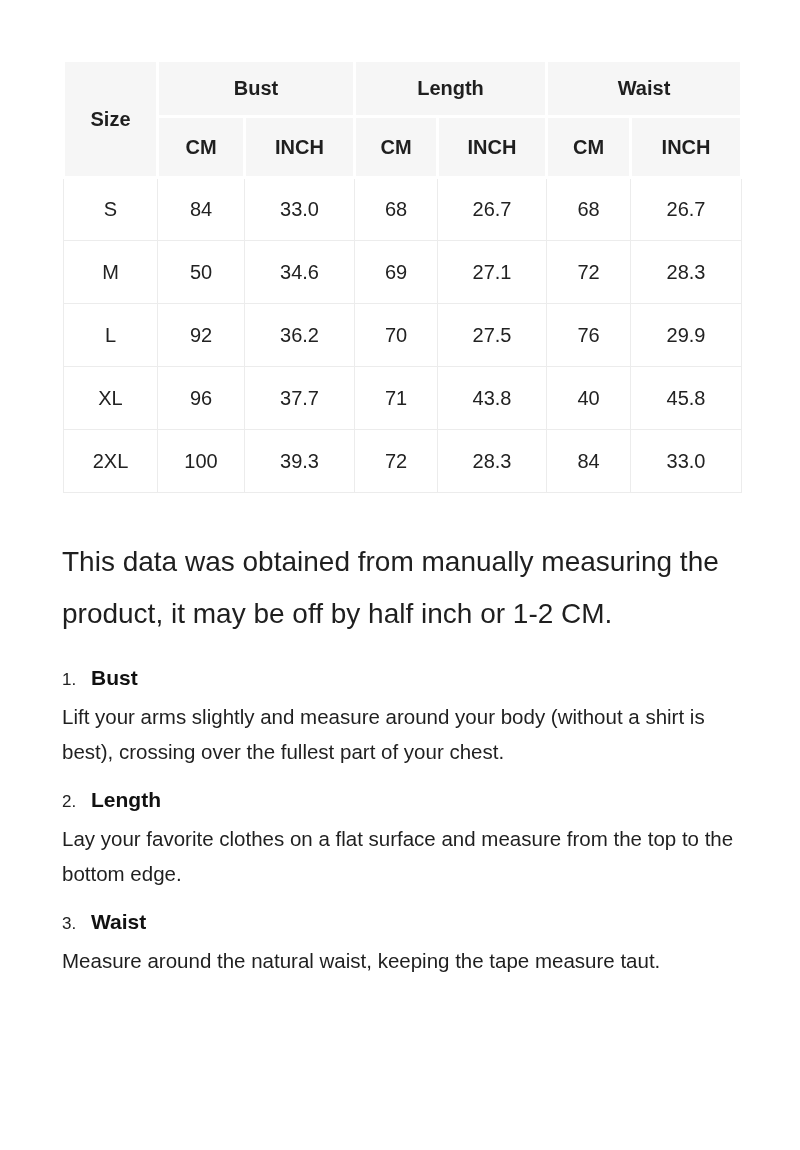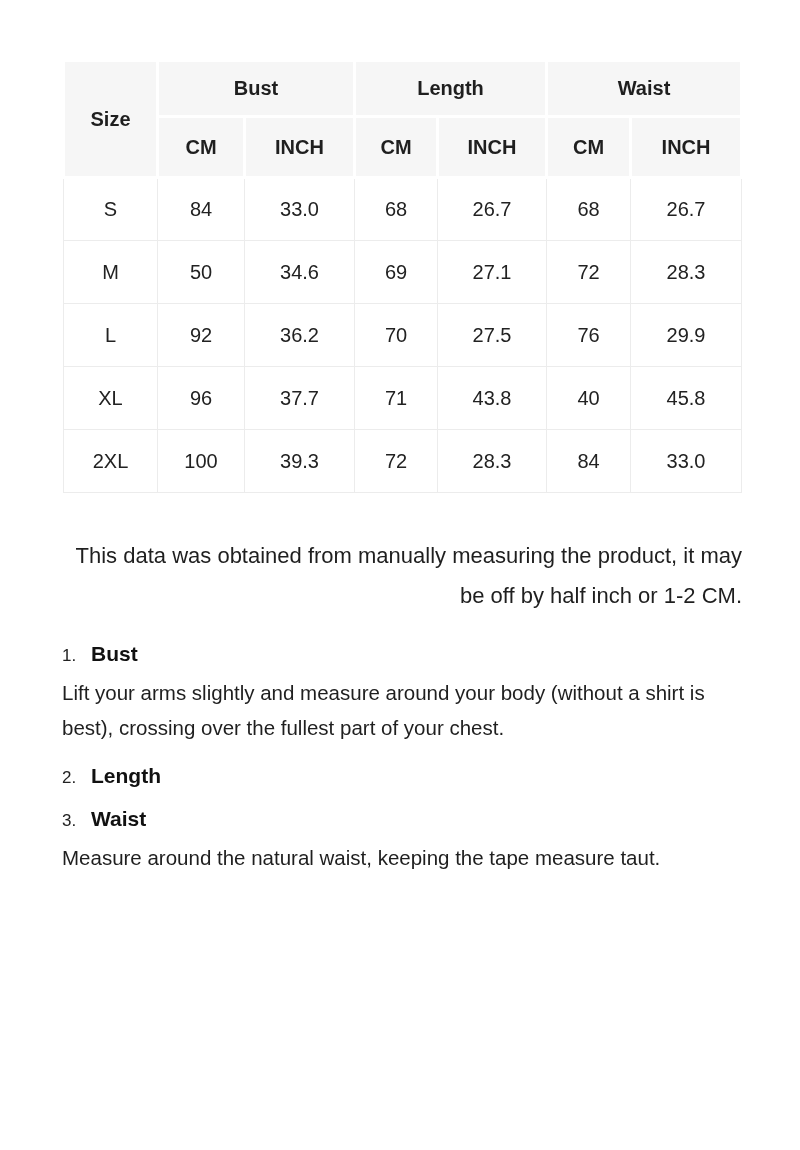--- a/index.html
+++ b/index.html
@@ -46,25 +46,24 @@
 
   
   .howto { margin-top: 43px; width: 680px; }
   .howto-title {
     font-size: 29px;
     font-weight: 700;
     color: #111111;
     margin-bottom: 19px;
   }
   .howto-intro {
-    font-size: 22px;
-    line-height: 40px;
+    font-size: 28px;
+    line-height: 52px;
     color: #1f1f1f;
     margin-bottom: 26px;
-    text-align: right;
   }
   .steps { width: 680px; }
   .step { margin-bottom: 19px; }
   .step-head {
     display: flex;
     align-items: baseline;
     margin-bottom: 9px;
   }
   .step-num {
     width: 29px;
@@ -173,20 +172,21 @@
           <span class="step-term">Bust</span>
         </div>
         <p class="step-desc">Lift your arms slightly and measure around your body (without a shirt is best), crossing over the fullest part of your chest.</p>
       </div>
 
       <div class="step">
         <div class="step-head">
           <span class="step-num">2.</span>
           <span class="step-term">Length</span>
         </div>
+        <p class="step-desc">Lay your favorite clothes on a flat surface and measure from the top to the bottom edge.</p>
       </div>
 
       <div class="step">
         <div class="step-head">
           <span class="step-num">3.</span>
           <span class="step-term">Waist</span>
         </div>
         <p class="step-desc">Measure around the natural waist, keeping the tape measure taut.</p>
       </div>
     </div>

